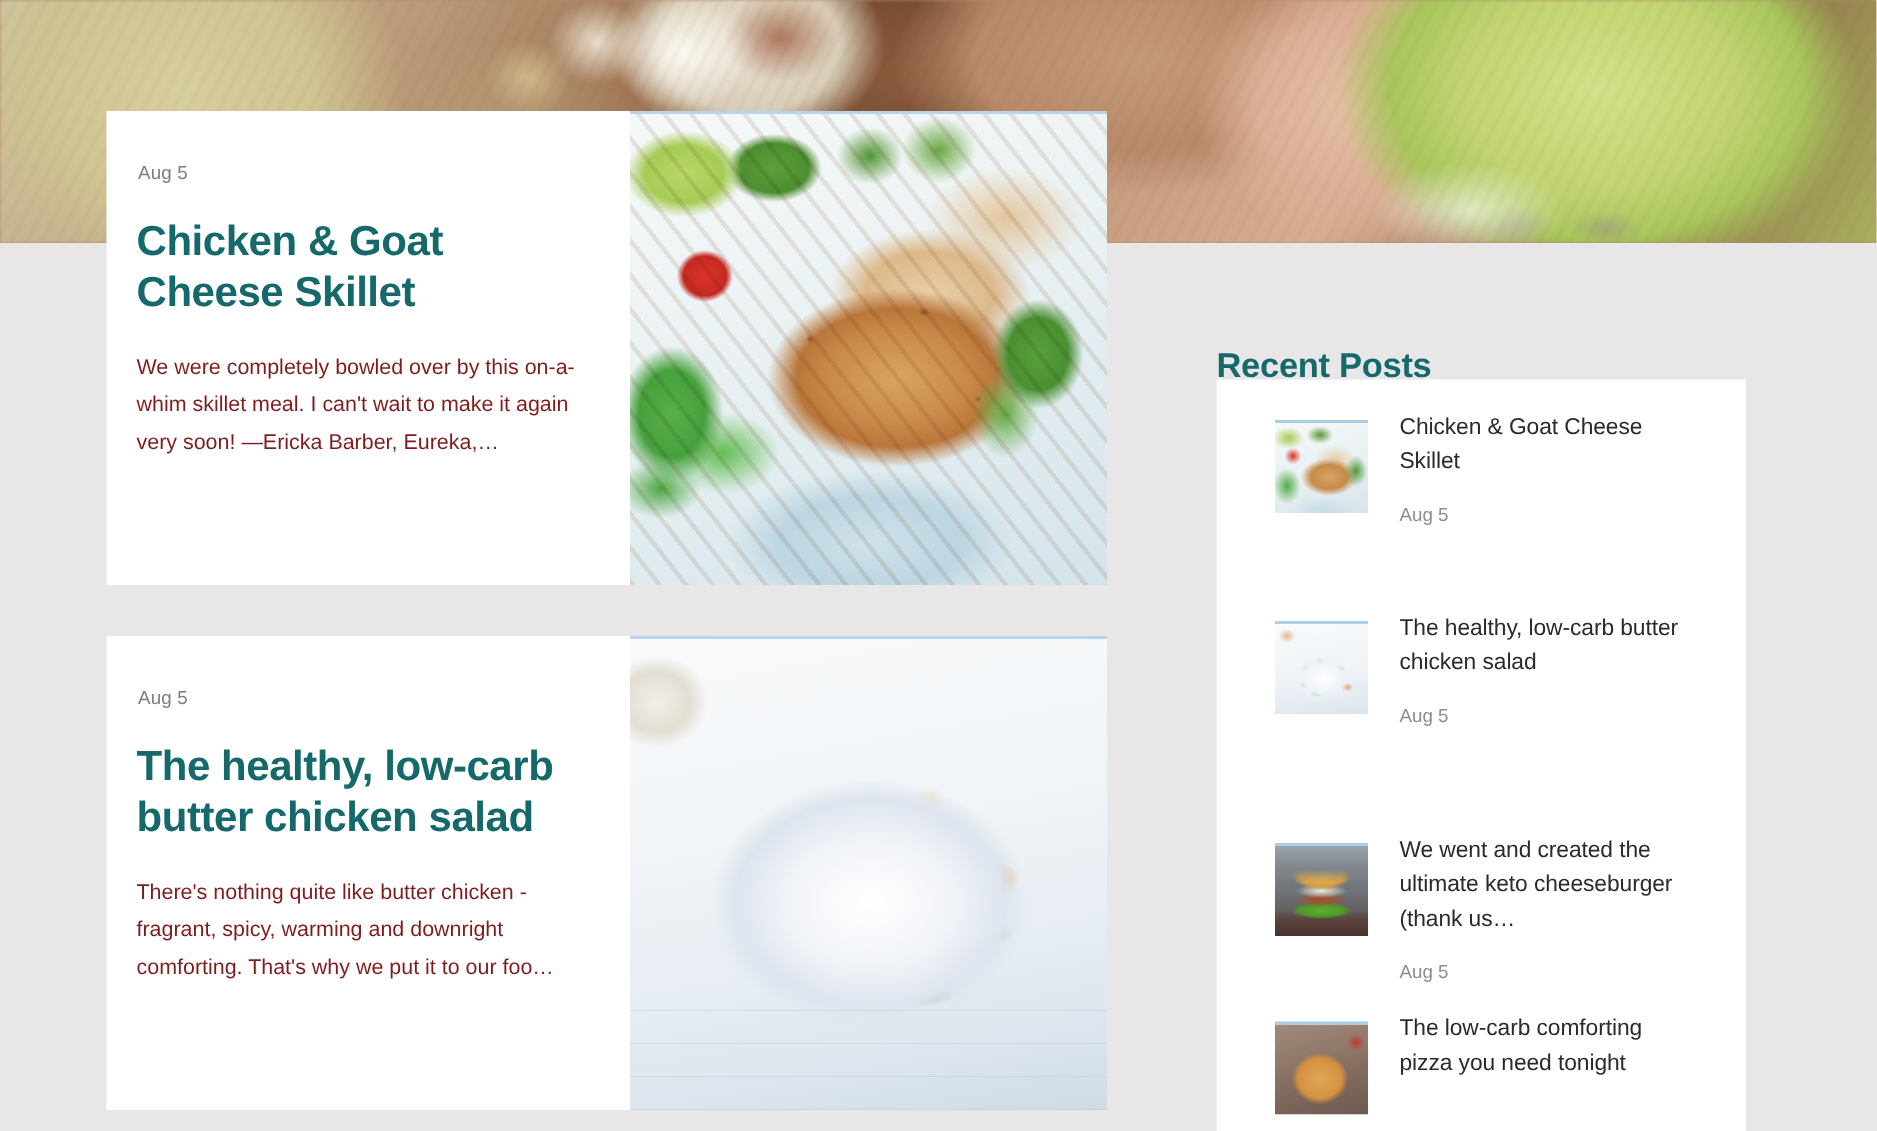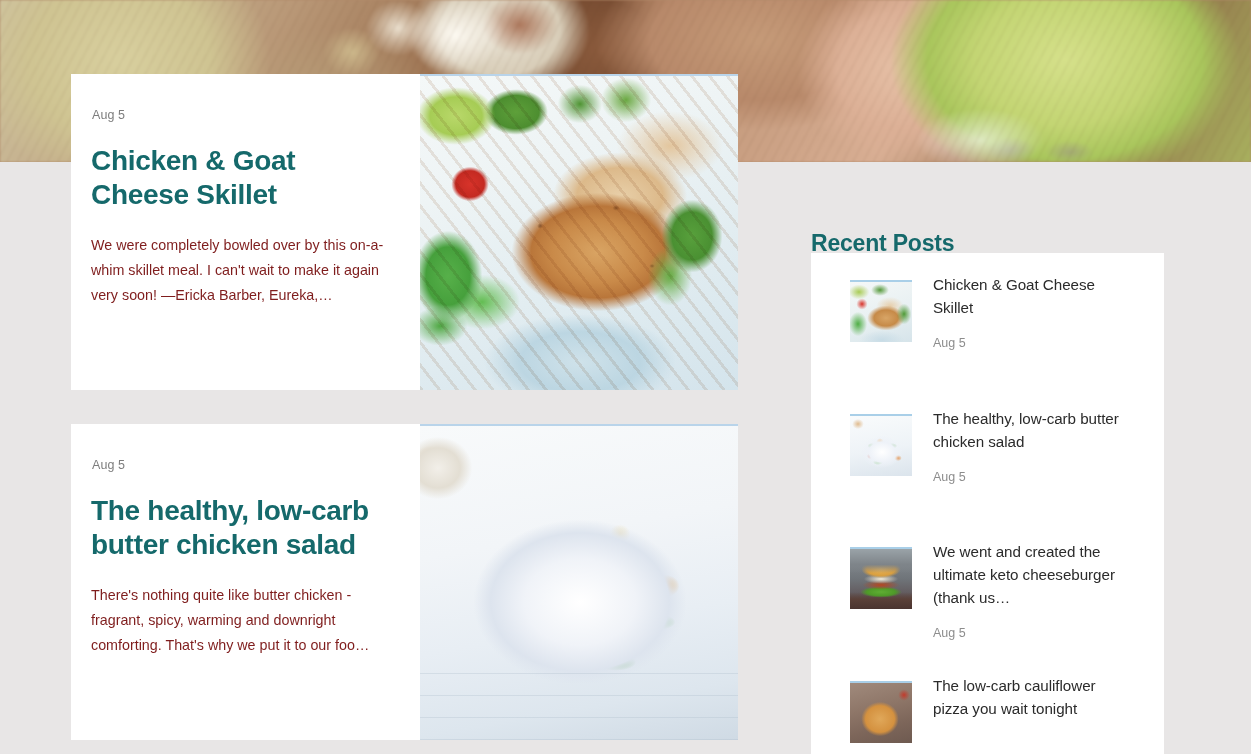--- a/index.html
+++ b/index.html
@@ -326,35 +326,35 @@
     <div class="recent-item" style="top:161px;height:125px">
       <div class="recent-thumb">
         <div class="th-salad"></div>
       </div>
       <div class="recent-body">
         <div class="recent-title">The healthy, low-carb butter chicken salad</div>
         <div class="recent-date">Aug 5</div>
       </div>
     </div>
 
-    <div class="recent-item" style="top:294px;height:148px">
+    <div class="recent-item" style="top:309px;height:148px">
       <div class="recent-thumb">
         <div class="th-burger"></div>
       </div>
       <div class="recent-body">
         <div class="recent-title">We went and created the ultimate keto cheeseburger (thank us…</div>
         <div class="recent-date">Aug 5</div>
       </div>
     </div>
 
     <div class="recent-item" style="top:428px;height:73px">
       <div class="recent-thumb">
         <div class="th-pizza"></div>
       </div>
       <div class="recent-body">
-        <div class="recent-title">The low-carb cauliflower pizza you wait tonight</div>
+        <div class="recent-title">The low-carb comforting pizza you need tonight</div>
         <div class="recent-date"></div>
       </div>
     </div>
 
   </aside>
 
 </div>
 
 </body></html>

